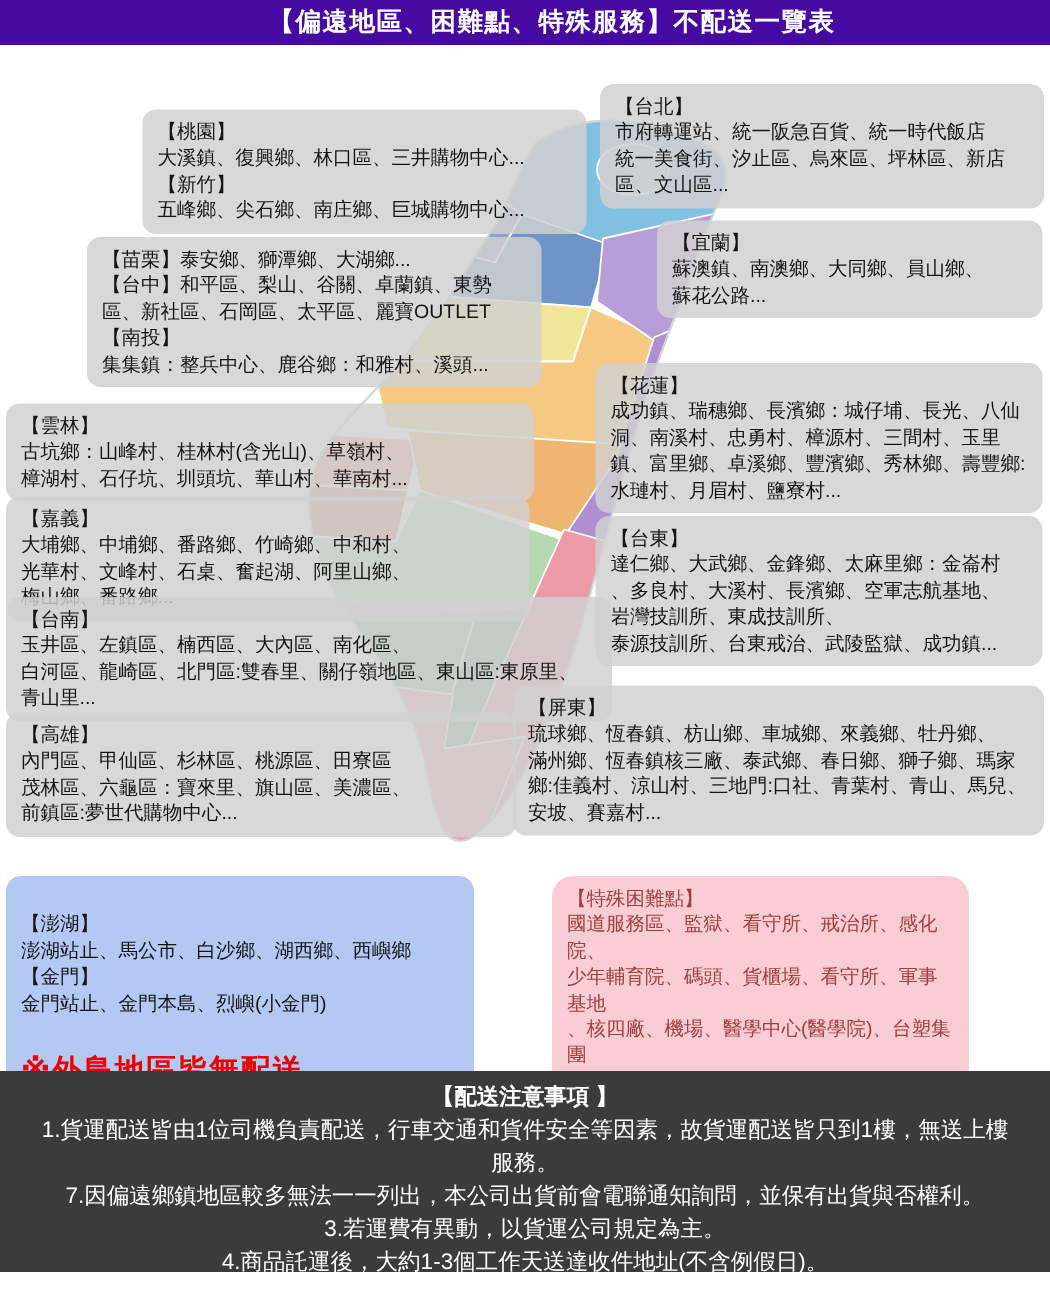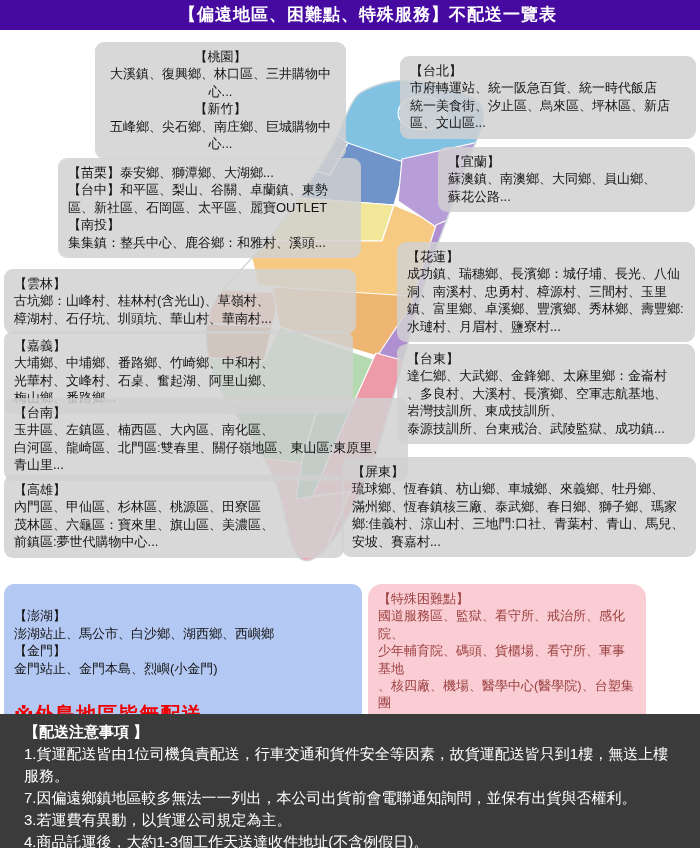--- a/index.html
+++ b/index.html
@@ -22,39 +22,39 @@
   .mr-yilan{fill:var(--map-yilan)} .mr-miaoli{fill:var(--map-miaoli)}
   .mr-taichung{fill:var(--map-taichung)} .mr-changhua{fill:var(--map-changhua)}
   .mr-nantou{fill:var(--map-nantou)} .mr-hualien{fill:var(--map-hualien)}
   .mr-yunlin{fill:var(--map-yunlin)} .mr-chiayi{fill:var(--map-chiayi)}
   .mr-tainan{fill:var(--map-tainan)} .mr-kaohsiung{fill:var(--map-kaohsiung)}
   .mr-taitung{fill:var(--map-taitung)} .mr-pingtung{fill:var(--map-pingtung)}
   .island-outline{fill:none;stroke:#cdd6da;stroke-width:1.5;}
 
   .rbox{position:absolute;z-index:2;background:var(--box_gray);border-radius:9px;
     padding:6px 10px 7px 10px;font-size:13px;line-height:1.34;color:#141414;white-space:pre-line;}
-  .b-taoyuan{left:95px;top:42px;width:251px;text-align:center;}
+  .b-taoyuan{left:95px;top:73px;width:296px;}
   .b-taipei{left:400px;top:56px;width:296px;}
   .b-yilan{left:438px;top:147px;width:257px;}
   .b-miaoli{left:58px;top:158px;width:303px;}
   .b-hualien{left:397px;top:242px;width:298px;}
   .b-yunlin{left:4px;top:269px;width:352px;}
   .b-chiayi{left:4px;top:331px;width:349px;}
   .b-taitung{left:397px;top:344px;width:298px;}
   .b-tainan{left:4px;top:398px;width:404px;}
   .b-pingtung{left:342px;top:457px;width:354px;}
   .b-kaohsiung{left:4px;top:475px;width:340px;}
 
-  .b-penghu{left:4px;top:584px;width:358px;min-height:124px;background:var(--islands_box_bg);border-radius:10px;}
+  .b-penghu{left:4px;top:584px;width:312px;min-height:124px;background:var(--islands_box_bg);border-radius:10px;}
   .warning{color:var(--warning_red);font-size:20px;font-weight:bold;margin-top:7px;letter-spacing:1px;white-space:normal;}
   .b-special{left:368px;top:584px;width:278px;min-height:128px;background:var(--special_box_bg);
     color:var(--special_text);border-radius:14px;}
 
   .notes{position:absolute;left:0;top:714px;width:700px;height:134px;background:var(--notes_bg);
-    color:#fff;padding:7px 24px;font-size:15px;line-height:1.47;z-index:3;}
+    color:#fff;padding:7px 24px;font-size:15px;line-height:1.47;z-index:3;text-align:center;}
   .notes .n-title{font-weight:bold;}
   .notes .n-item{font-weight:normal;}
 </style>
 </head>
 <body>
 
 <div class="page">
 
   <div class="header">【偏遠地區、困難點、特殊服務】不配送一覽表</div>
 

